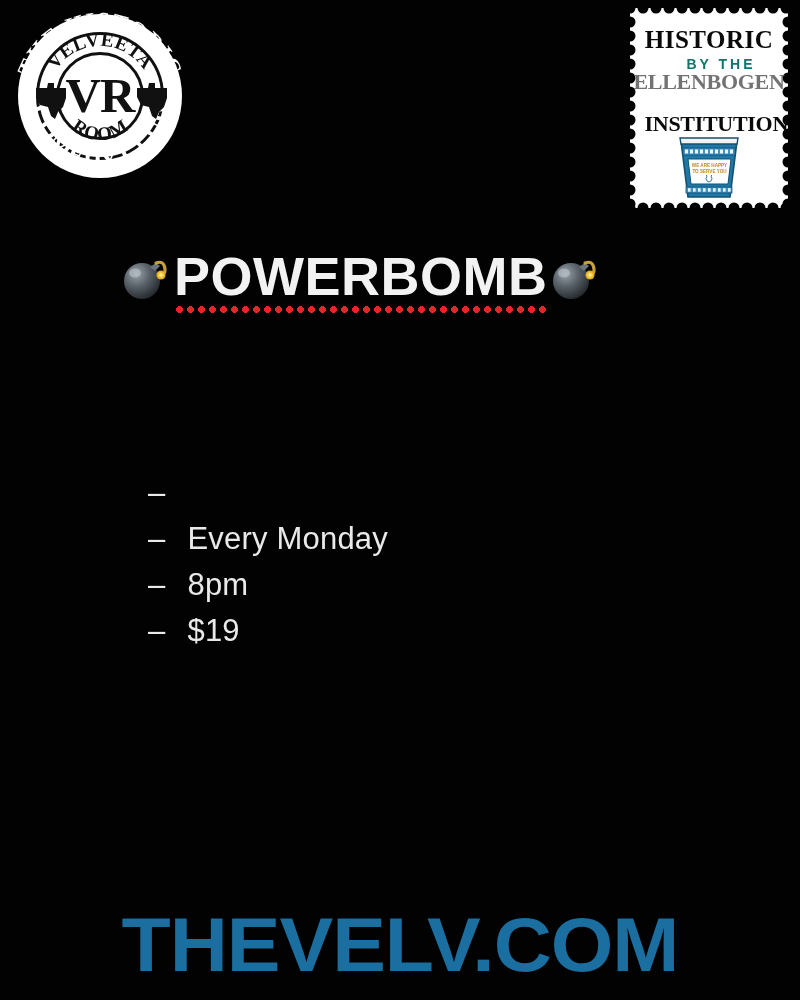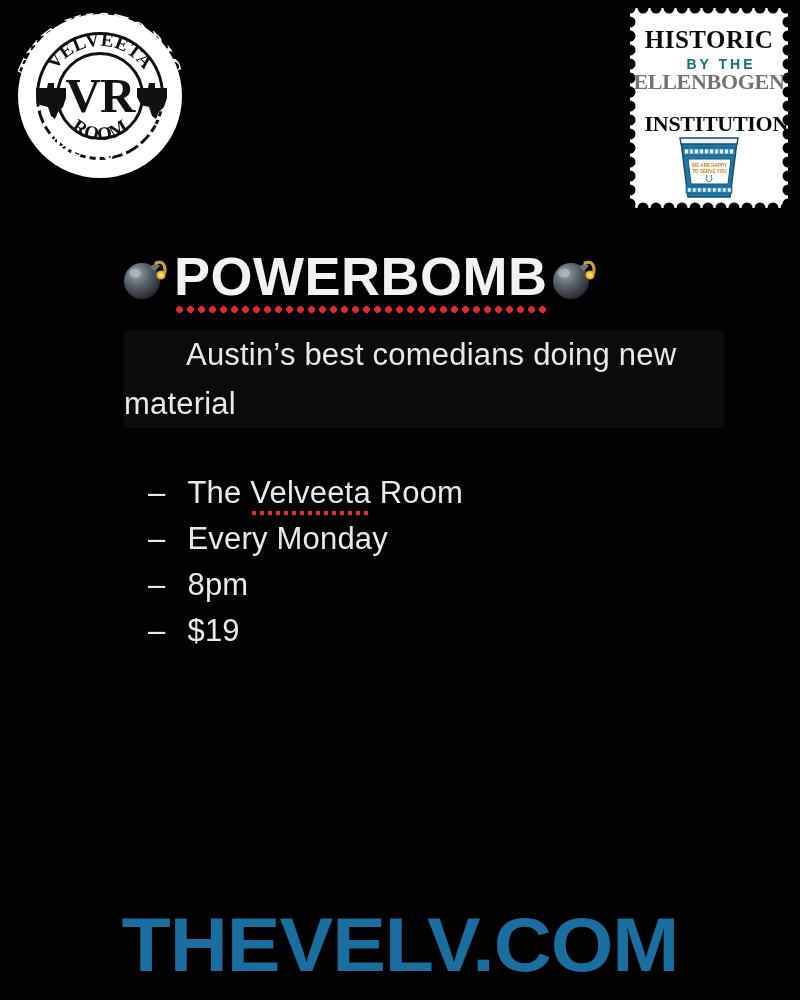--- a/index.html
+++ b/index.html
@@ -362,27 +362,25 @@
 
     <svg class="bomb" viewBox="0 0 52 52">
       <circle cx="22" cy="31" r="18" fill="url(#bombGrad)"></circle>
       <ellipse cx="15" cy="23" rx="6" ry="4.5" fill="#c5ccd2" opacity="0.55"></ellipse>
       <path d="M30,17 l6,-4 l4,3 l-5,5 z" fill="#6d757c"></path>
       <path d="M36,13 q8,-3 9,6 q0.5,5 -4,6" fill="none" stroke="#c8a13c" stroke-width="3.2" stroke-linecap="round"></path>
       <circle cx="41" cy="25" r="4.6" fill="url(#sparkGrad)"></circle>
     </svg>
   </div>
 
-  <div class="subtitle">Austin’s best comedians doing new material</div>
 
   <ul class="detail-list">
 
     <li class="detail-item">
       <span class="dash">–</span>
-      <span class="item-text">The <span class="sq-red-sm">Velveeta</span> Room</span>
     </li>
 
     <li class="detail-item">
       <span class="dash">–</span>
       <span class="item-text">Every Monday</span>
     </li>
 
     <li class="detail-item">
       <span class="dash">–</span>
       <span class="item-text u-solid">8pm</span>

